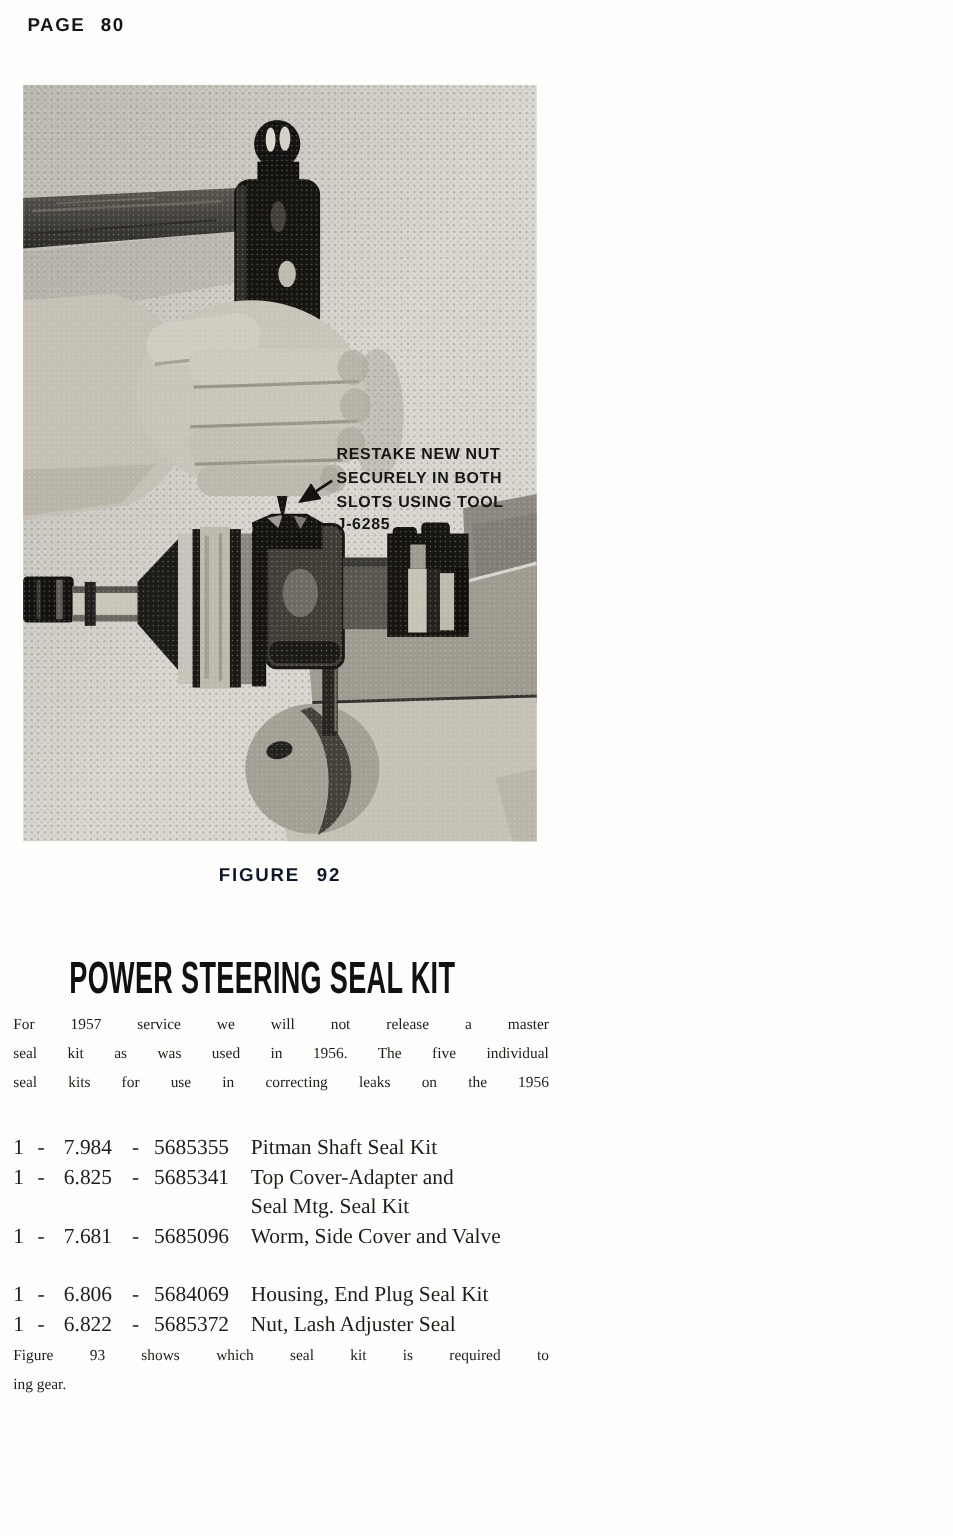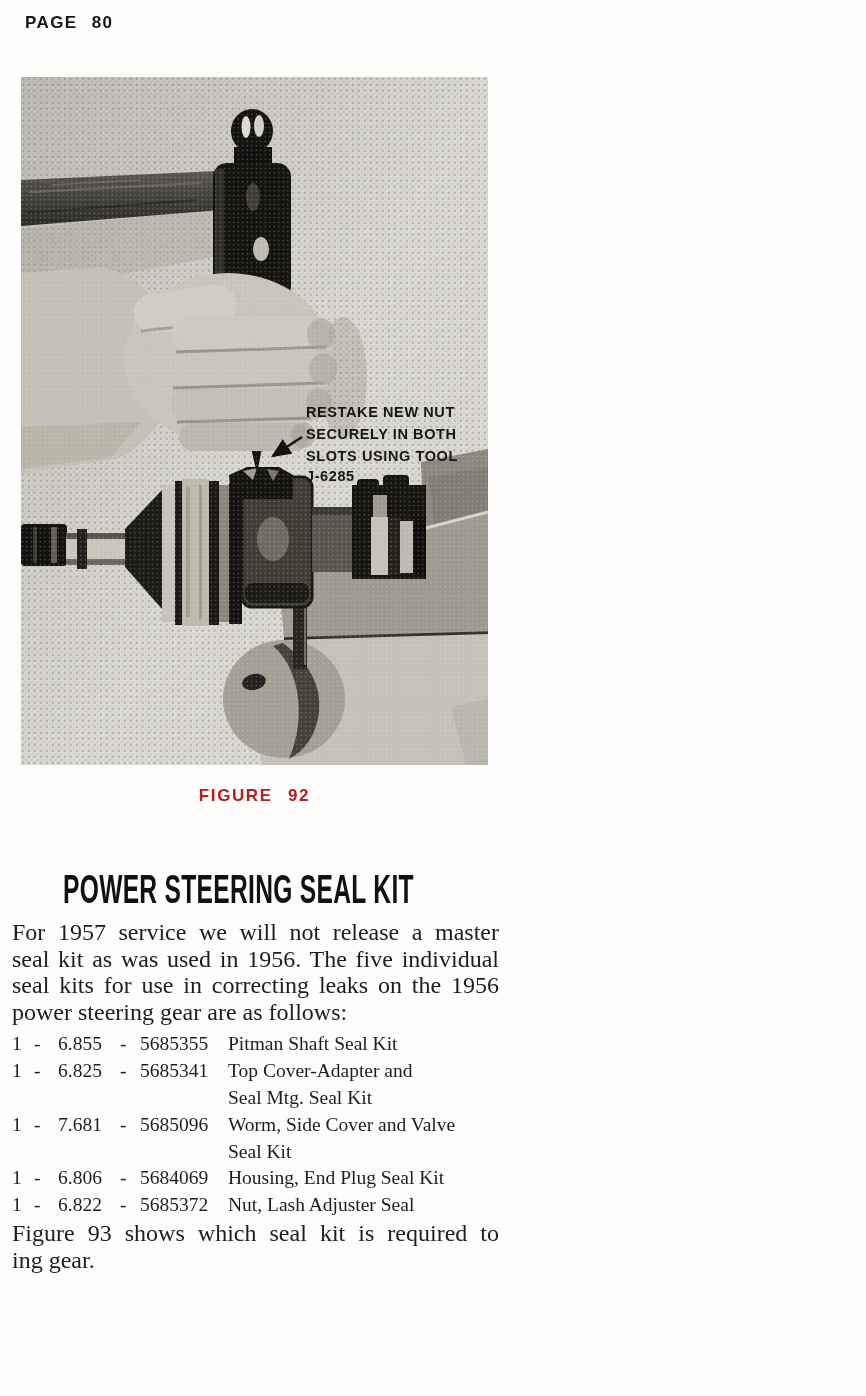--- a/index.html
+++ b/index.html
@@ -14,29 +14,29 @@
   .page{position:absolute;inset:0;text-decoration:underline;}
   #page-label{
     position:absolute;left:25px;top:13px;
     font-family:"Liberation Sans",sans-serif;font-weight:bold;
     font-size:17px;letter-spacing:1.4px;word-spacing:8px;color:#161513;
   }
   #photo{position:absolute;left:21px;top:77px;width:467px;height:688px;}
   #figure-caption{
     position:absolute;left:21px;top:786px;width:467px;text-align:center;
     font-family:"Liberation Sans",sans-serif;font-weight:bold;
-    font-size:17px;letter-spacing:1.6px;word-spacing:9px;color:#b91c1c;
+    font-size:17px;letter-spacing:1.6px;word-spacing:9px;color:#0f172a;
   }
   #article-title{
     position:absolute;left:63px;top:869px;margin:0;
     font-family:"Liberation Sans",sans-serif;font-weight:bold;
     font-size:41px;line-height:1.0;white-space:nowrap;color:#121110;
     transform:scaleX(.60);transform-origin:left top;letter-spacing:0.5px;
   }
-  .para{position:absolute;left:12px;width:487px;font-size:24px;line-height:26.5px;}
+  .para{position:absolute;left:12px;width:487px;font-size:14px;line-height:26.5px;}
   #intro{top:919px;}
   #closing{top:1220px;}
   .jline{text-align:justify;text-align-last:justify;}
   .lline{text-align:left;}
   #parts{position:absolute;left:12px;top:1031px;width:487px;font-size:19.5px;}
   .prow{
     display:grid;grid-template-columns:22px 24px 62px 20px 88px 1fr;
     line-height:26.9px;height:26.9px;white-space:nowrap;
   }
   .prow span{display:block;}
@@ -199,28 +199,27 @@
   </svg>
 
   <div id="figure-caption">FIGURE 92</div>
 
   <h1 id="article-title">POWER STEERING SEAL KIT</h1>
 
   <div id="intro" class="para">
     <div class="jline">For 1957 service we will not release a master</div>
     <div class="jline">seal kit as was used in 1956. The five individual</div>
     <div class="jline">seal kits for use in correcting leaks on the 1956</div>
-    <div class="lline">power steering gear are as follows:</div>
   </div>
 
   <div id="parts">
     <div class="prow">
       <span>1</span>
       <span>-</span>
-      <span>6.855</span>
+      <span>7.984</span>
       <span>-</span>
       <span>5685355</span>
       <span>Pitman Shaft Seal Kit</span>
     </div>
     <div class="prow">
       <span>1</span>
       <span>-</span>
       <span>6.825</span>
       <span>-</span>
       <span>5685341</span>
@@ -241,21 +240,20 @@
       <span>-</span>
       <span>5685096</span>
       <span>Worm, Side Cover and Valve</span>
     </div>
     <div class="prow">
       <span></span>
         <span></span>
         <span></span>
         <span></span>
         <span></span>
-      <span>Seal Kit</span>
     </div>
     <div class="prow">
       <span>1</span>
       <span>-</span>
       <span>6.806</span>
       <span>-</span>
       <span>5684069</span>
       <span>Housing, End Plug Seal Kit</span>
     </div>
     <div class="prow">

